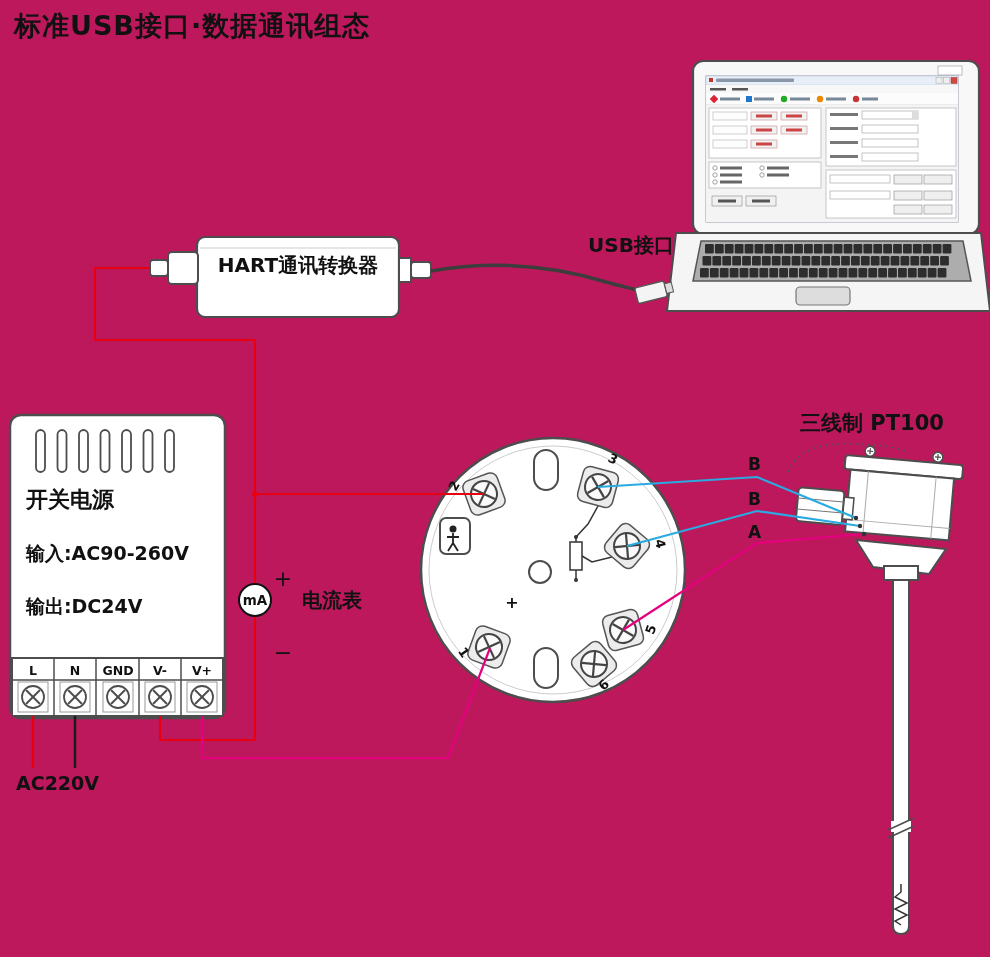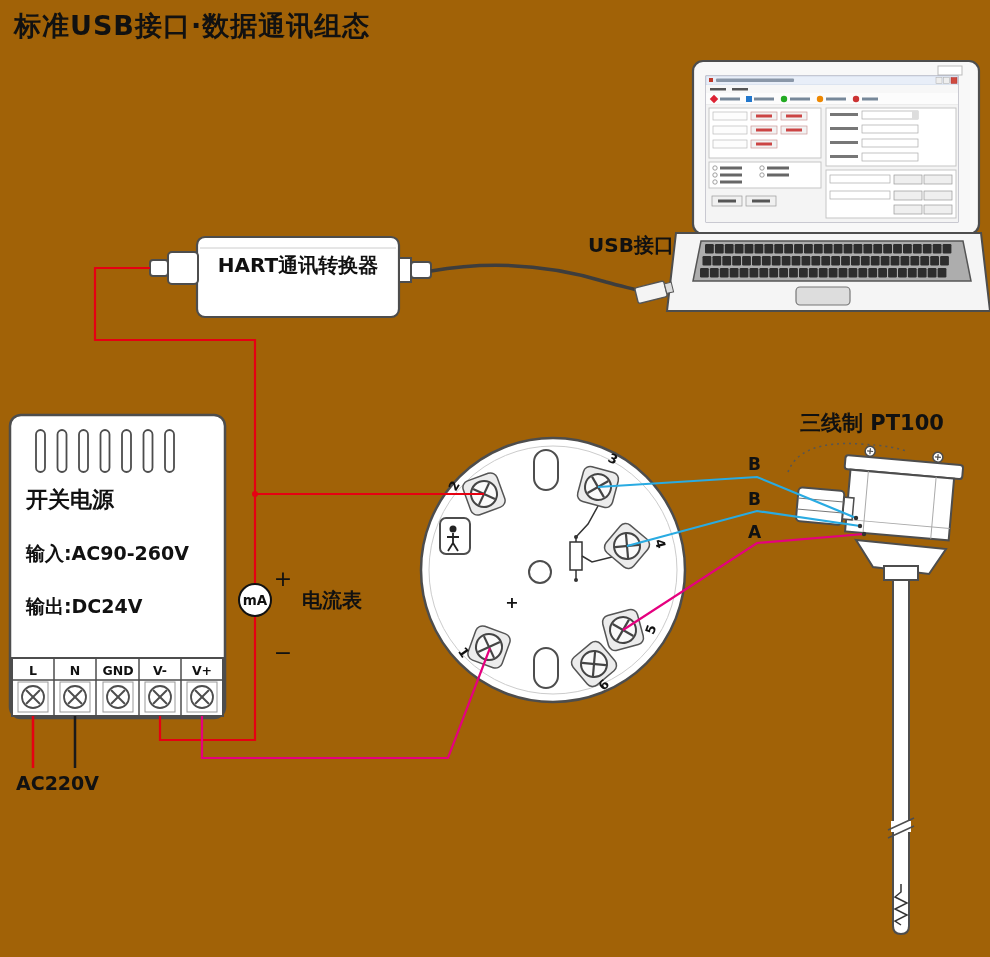--- a/index.html
+++ b/index.html
@@ -1,16 +1,16 @@
 <!DOCTYPE html>
 <html><head>
 <meta charset="utf-8">
 <style>
   html,body{margin:0;padding:0;}
-  .canvas{position:relative;width:990px;height:957px;background:#a16207;overflow:hidden;
+  .canvas{position:relative;width:990px;height:957px;background:#be185d;overflow:hidden;
           font-family:"DejaVu Sans","Liberation Sans",sans-serif;}
   .page-title{position:absolute;left:14px;top:8px;font-size:27px;font-weight:800;color:#111;letter-spacing:1px;}
   svg{position:absolute;left:0;top:0;}
   svg text{font-family:"DejaVu Sans","Liberation Sans",sans-serif;fill:#111;}
 </style>
 </head>
 <body>
 
 <div class="canvas">
   <div class="page-title">标准USB接口·数据通讯组态</div>

